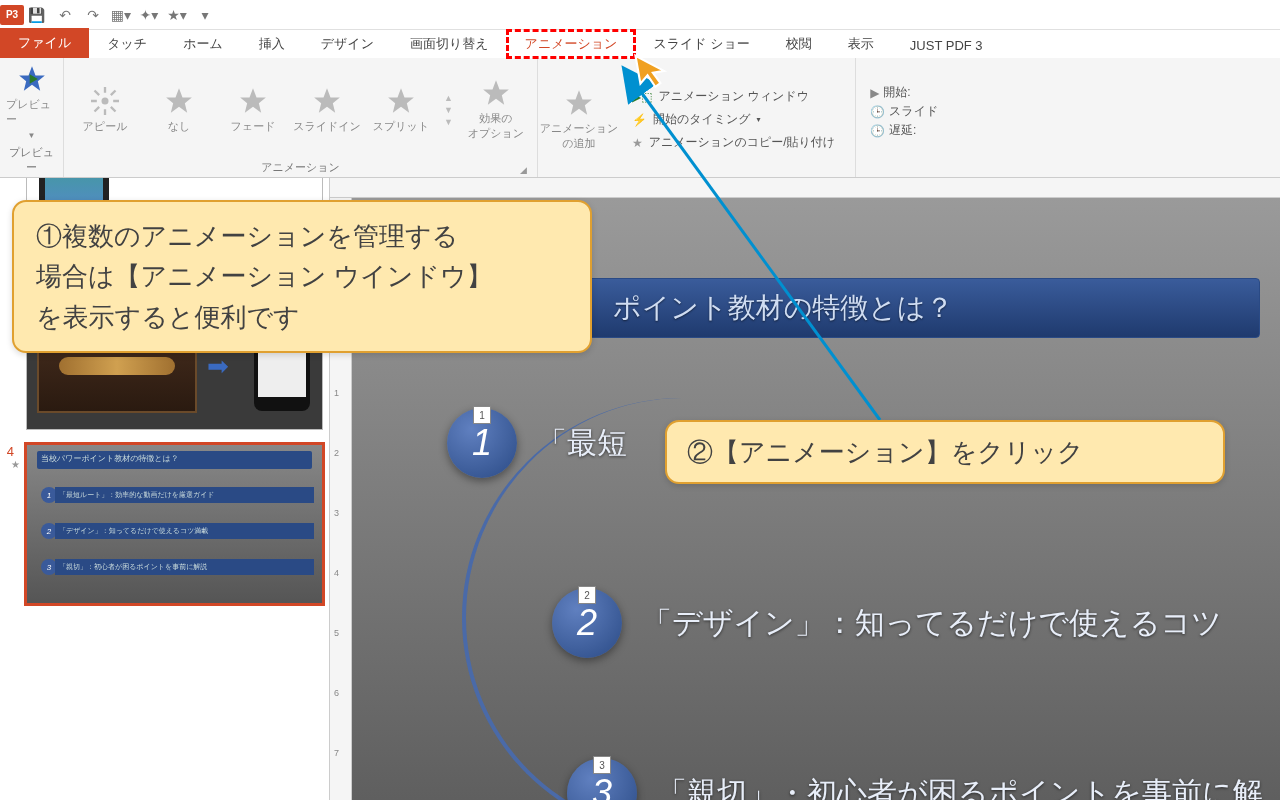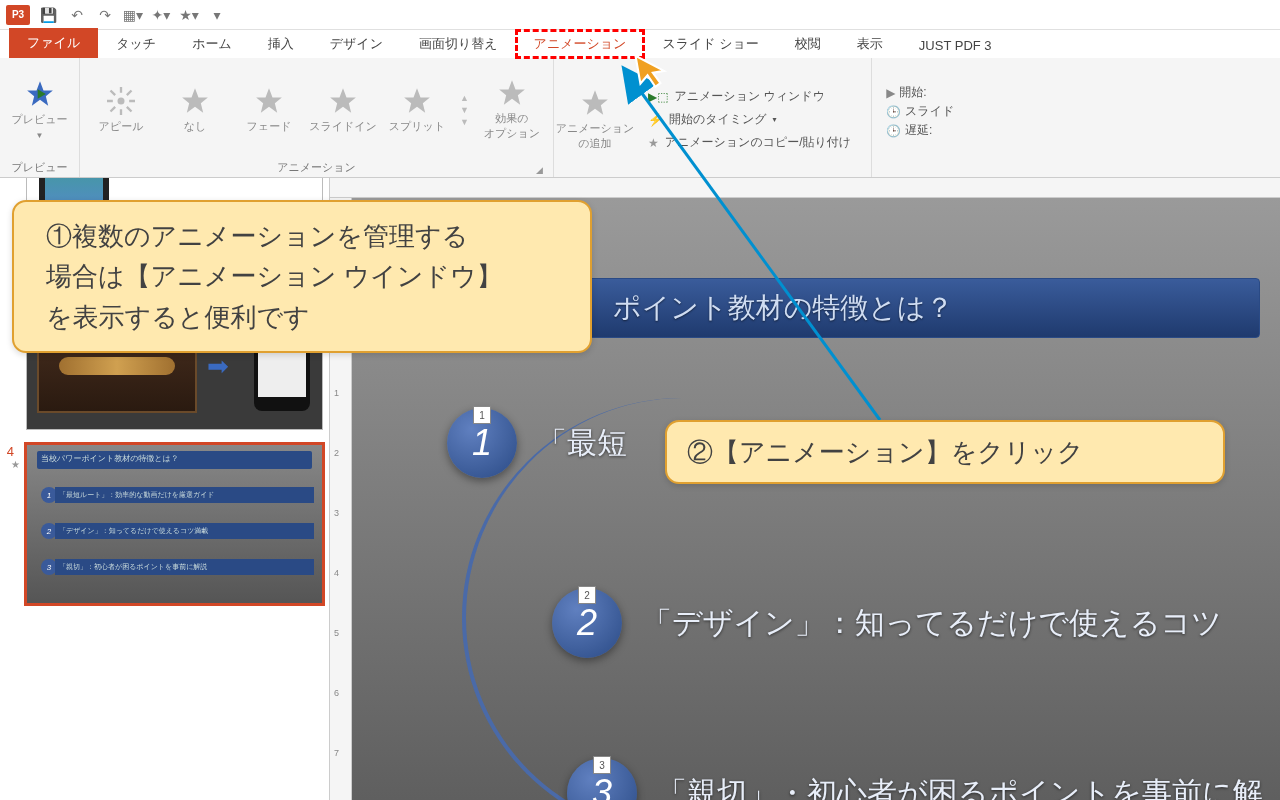--- a/index.html
+++ b/index.html
@@ -1,24 +1,24 @@
 <!DOCTYPE html>
 <html><head>
 <meta charset="utf-8">
 <style>
   *{box-sizing:border-box;margin:0;padding:0;font-family:"Meiryo","Yu Gothic",sans-serif}
   body{width:1280px;height:800px;overflow:hidden;background:#fff;position:relative}
   
   .titlebar{height:30px;background:#fff;display:flex;align-items:center;border-bottom:1px solid #e0e0e0}
-  .app-icon{width:24px;height:20px;background:#d24726;margin:0 6px;color:#fff;font-size:10px;font-weight:bold;display:flex;align-items:center;justify-content:center;border-radius:2px}
+  .app-icon{width:24px;height:20px;background:#d24726;margin:0 0;color:#fff;font-size:10px;font-weight:bold;display:flex;align-items:center;justify-content:center;border-radius:2px}
   .qat{display:flex;align-items:center;gap:2px}
   .qat-btn{width:26px;height:26px;display:flex;align-items:center;justify-content:center;color:#777;font-size:14px}
   .win-title{flex:1;text-align:center;color:#666;font-size:13px}
   
-  .tabs{height:28px;background:#fff;display:flex;align-items:flex-end;padding-left:9px}
+  .tabs{height:28px;background:#fff;display:flex;align-items:flex-end;padding-left:0}
   .tab{padding:5px 18px;font-size:13px;color:#444;cursor:pointer;position:relative}
   .tab.file{background:#d24726;color:#fff;padding:6px 18px}
   .tab.active{color:#d24726}
   .tab.highlight{outline:3px dashed #ff0000;outline-offset:-2px}
   
   .ribbon{height:120px;border-bottom:1px solid #ccc;display:flex;background:#f5f5f5}
   .rgroup{border-right:1px solid #ddd;display:flex;flex-direction:column;padding:4px 6px 0}
   .rgroup-body{flex:1;display:flex;align-items:center;gap:4px}
   .rgroup-label{text-align:center;font-size:11px;color:#777;padding:2px 0;position:relative}
   .rgroup-label .dlg{position:absolute;right:4px;bottom:2px;font-size:9px;color:#999}
@@ -43,21 +43,21 @@
   .ruler-v{width:22px;background:#f5f5f5;border-right:1px solid #ccc;position:absolute;top:20px;bottom:0;left:0}
   .ruler-v .tick{position:absolute;left:4px;font-size:9px;color:#888}
   .slide{position:absolute;left:22px;top:20px;right:0;bottom:0;background:linear-gradient(180deg,#9a9a9a 0%,#5f5f5f 100%)}
   .slide-title{position:absolute;left:20px;right:20px;top:80px;height:60px;background:linear-gradient(180deg,#3a5c9b,#1f3a6e);border:1px solid #2a4a85;border-radius:4px;display:flex;align-items:center;padding-left:240px;color:#d0ddf2;font-size:28px;text-shadow:0 1px 2px rgba(0,0,0,.5)}
   .bullet{position:absolute;display:flex;align-items:center;gap:20px}
   .bnum{width:70px;height:70px;border-radius:50%;background:radial-gradient(circle at 35% 30%,#6080c0,#2a4a85);display:flex;align-items:center;justify-content:center;color:#fff;font-size:36px;font-style:italic;position:relative;box-shadow:0 3px 8px rgba(0,0,0,.4)}
   .bnum .tag{position:absolute;top:-2px;width:18px;height:18px;background:#fff;border:1px solid #888;font-size:10px;color:#555;display:flex;align-items:center;justify-content:center;font-style:normal}
   .btxt{color:#e8eef9;font-size:30px;text-shadow:0 1px 3px rgba(0,0,0,.6);white-space:nowrap}
   .curve{position:absolute;left:110px;top:200px;width:400px;height:440px;border:4px solid #4a6aa8;border-right:none;border-radius:400px 0 0 400px;border-top:none}
   
-  .callout{position:absolute;background:#ffe9af;border:2px solid #e0a030;border-radius:14px;padding:14px 32px;font-size:26px;color:#424242;line-height:1.55;box-shadow:0 2px 6px rgba(0,0,0,.15)}
+  .callout{position:absolute;background:#ffe9af;border:2px solid #e0a030;border-radius:14px;padding:14px 22px;font-size:26px;color:#424242;line-height:1.55;box-shadow:0 2px 6px rgba(0,0,0,.15)}
   .callout.c1{left:12px;top:200px;width:580px}
   .callout.c2{left:665px;top:420px;width:560px;padding:10px 20px}
   .arrow-line{position:absolute;pointer-events:none}
   .cursor{position:absolute;left:636px;top:50px;font-size:30px;color:#e09000;transform:rotate(-10deg);text-shadow:-1px -1px 0 #fff,1px 1px 0 #fff}
   
   .t2{background:#fff}
   .t2 .phone{position:absolute;left:12px;top:8px;width:70px;height:130px;background:#222;border-radius:8px}
   .t2 .phone::after{content:"";position:absolute;inset:14px 6px 18px;background:linear-gradient(#3a7,#58c)}
   .t3{background:#3a3a3a}
   .t3 .bar{position:absolute;left:10px;top:10px;right:90px;height:24px;background:#2a4c8c;border-radius:3px;font-size:8px;color:#ddd;padding:3px 6px}
@@ -95,21 +95,21 @@
   <div class="tab">デザイン</div>
   <div class="tab">画面切り替え</div>
   <div class="tab active highlight">アニメーション</div>
   <div class="tab">スライド ショー</div>
   <div class="tab">校閲</div>
   <div class="tab">表示</div>
   <div class="tab">JUST PDF 3</div>
 </div>
 
 <div class="ribbon">
-  <div class="rgroup" style="width:80px">
+  <div class="rgroup" style="width:64px">
     <div class="rgroup-body">
       <div class="rbtn">
         <span class="star"><svg viewBox="0 0 24 24">
               <polygon points="12,1 15,9 23,9 17,14 19,22 12,17 5,22 7,14 1,9 9,9" fill="#3a6ac0"></polygon>
               <polygon points="10,8 10,16 17,12" fill="#2a7a2a"></polygon>
             </svg></span>
         <span>プレビュー</span>
         <span style="font-size:8px">▼</span>
       </div>
     </div>

